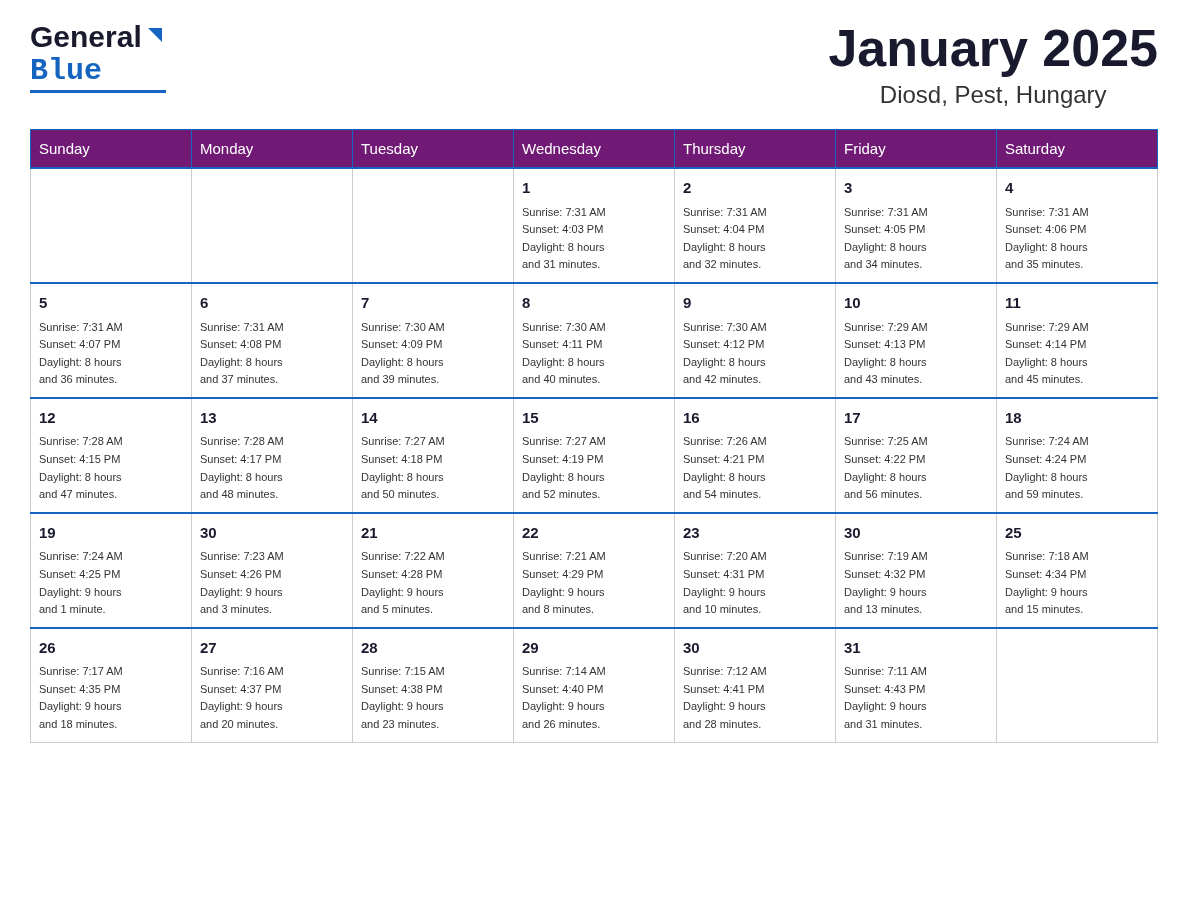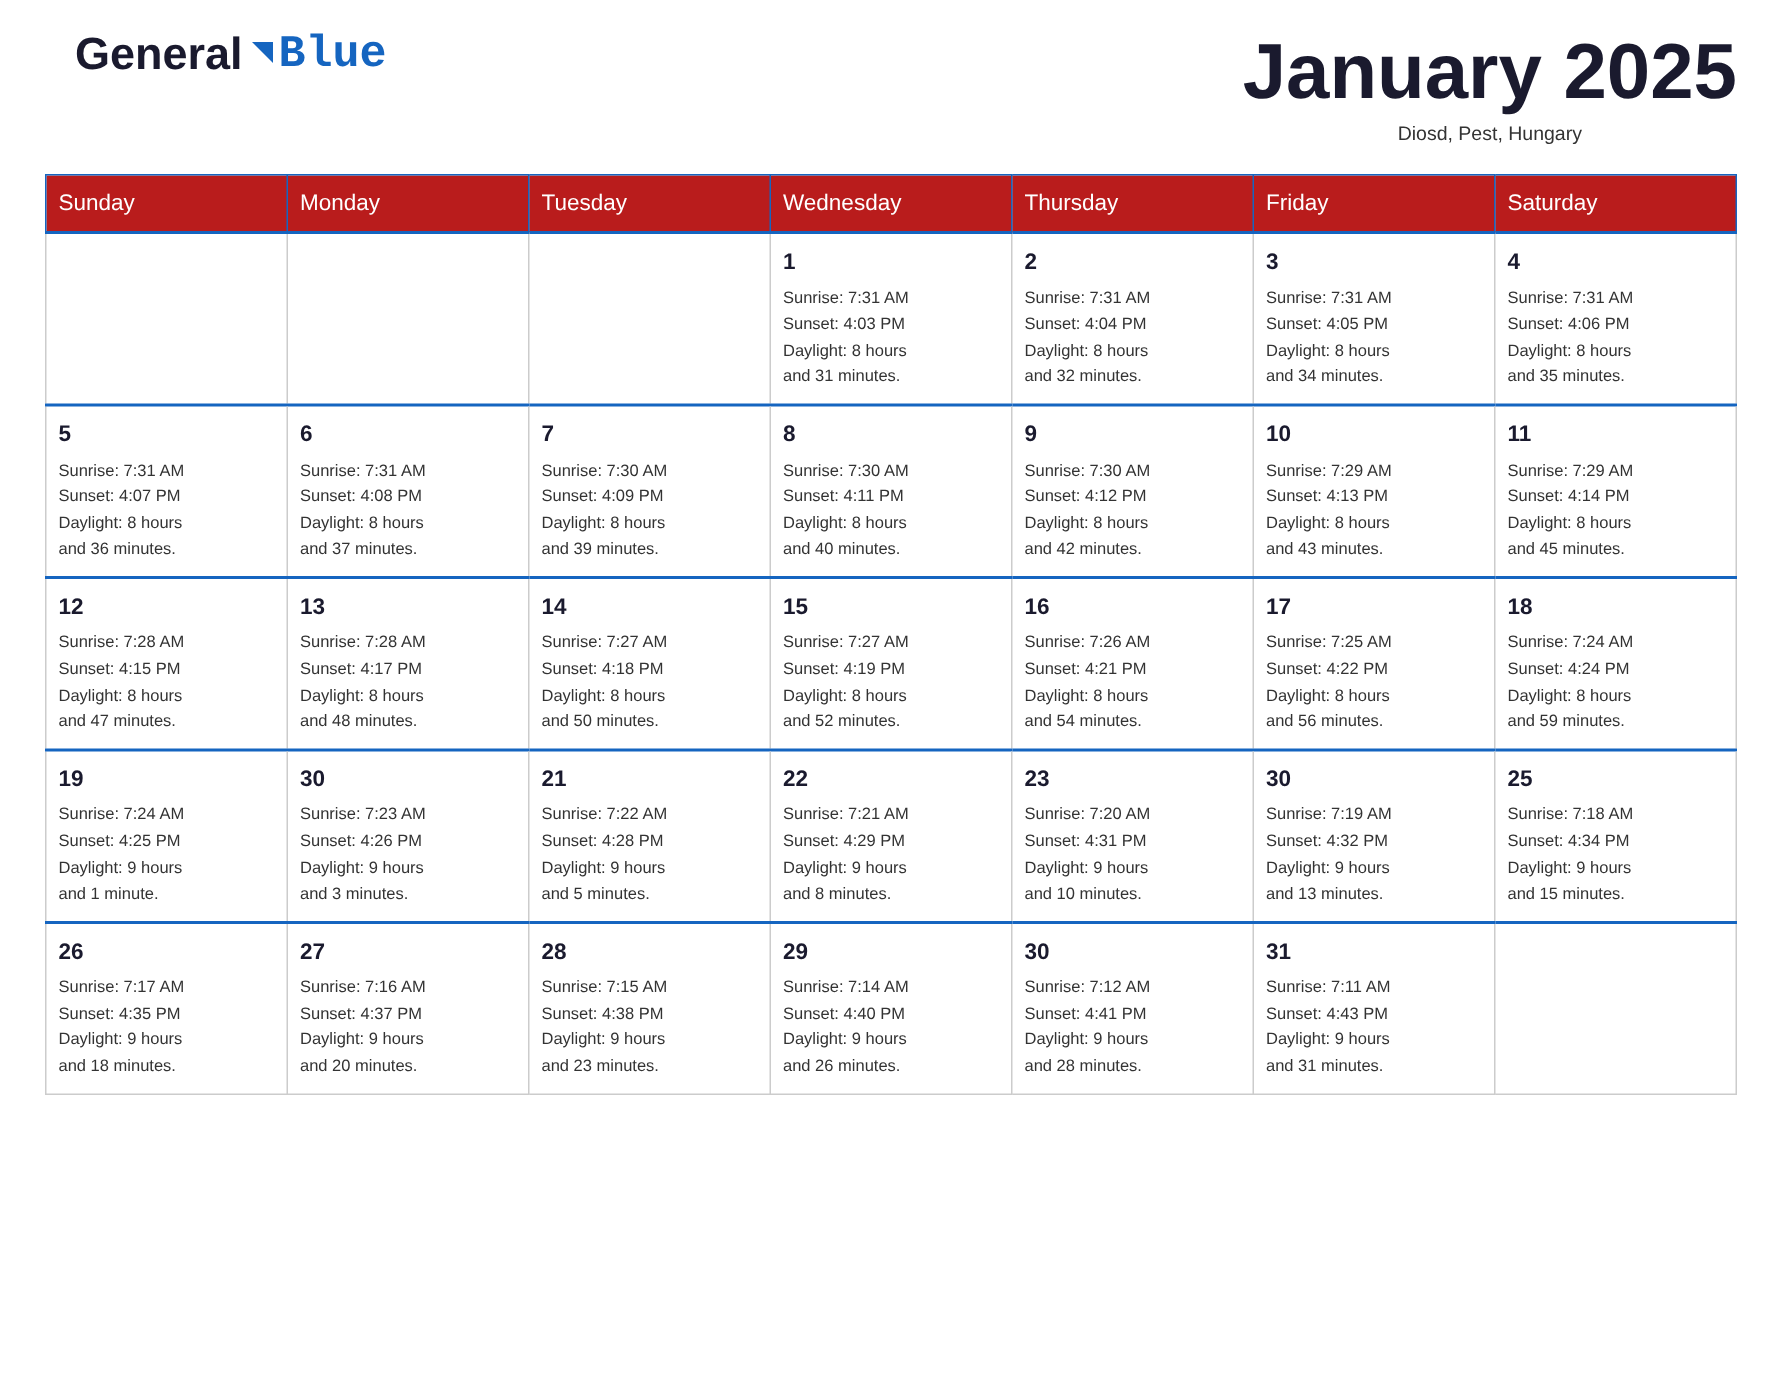--- a/index.html
+++ b/index.html
@@ -24,33 +24,33 @@
     }
 
     .title-area h1 {
       font-size: 52px;
       font-weight: bold;
       color: #1a1a2e;
       line-height: 1.1;
     }
 
     .title-area .subtitle {
-      font-size: 13px;
+      font-size: 24px;
       color: #333;
       margin-top: 4px;
     }
 
     .calendar {
       width: 100%;
       border-collapse: collapse;
       border: 1px solid #ccc;
     }
 
     .calendar th {
-      background-color: #b91c1c;
+      background-color: #701a75;
       color: #fff;
       padding: 10px 8px;
       font-size: 15px;
       font-weight: normal;
       text-align: left;
       border: 1px solid #1565c0;
       margin-left: 17px;
     }
 
     .calendar td {
@@ -81,22 +81,21 @@
       font-size: 11px;
       line-height: 1.6;
     }
 
     .empty-cell {
       background: #fff;
     }
 
     .logo-wrapper {
       display: flex;
-      flex-direction: row;
-      margin-left: 20px;
+      flex-direction: column;
     }
 
     .logo-row1 {
       display: flex;
       align-items: center;
     }
 
     .logo-row2 {
       display: flex;
       align-items: flex-start;

